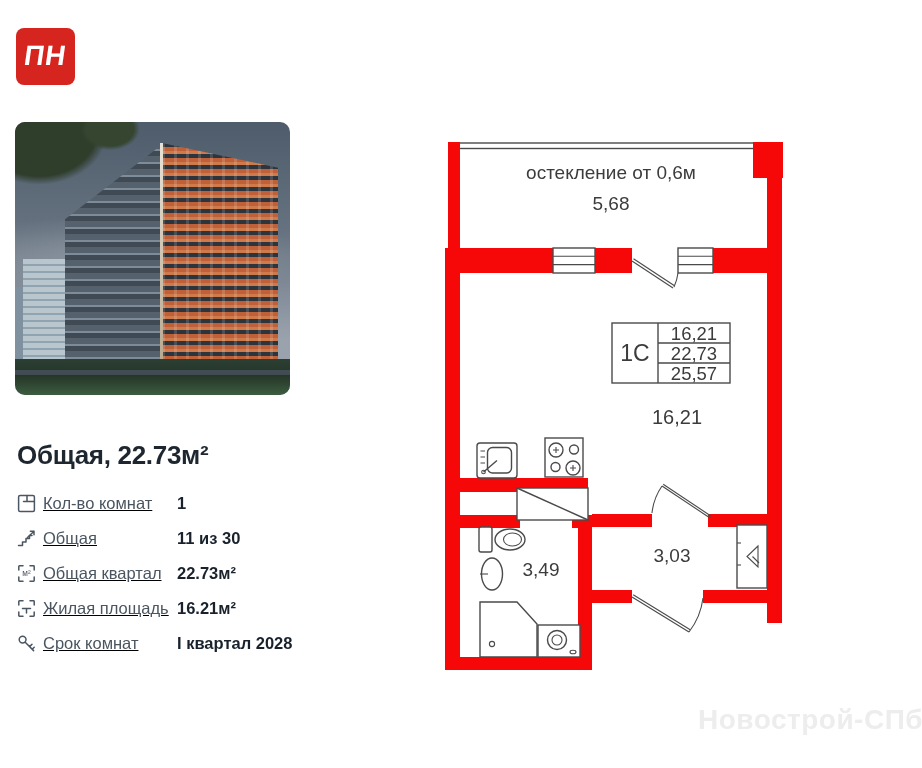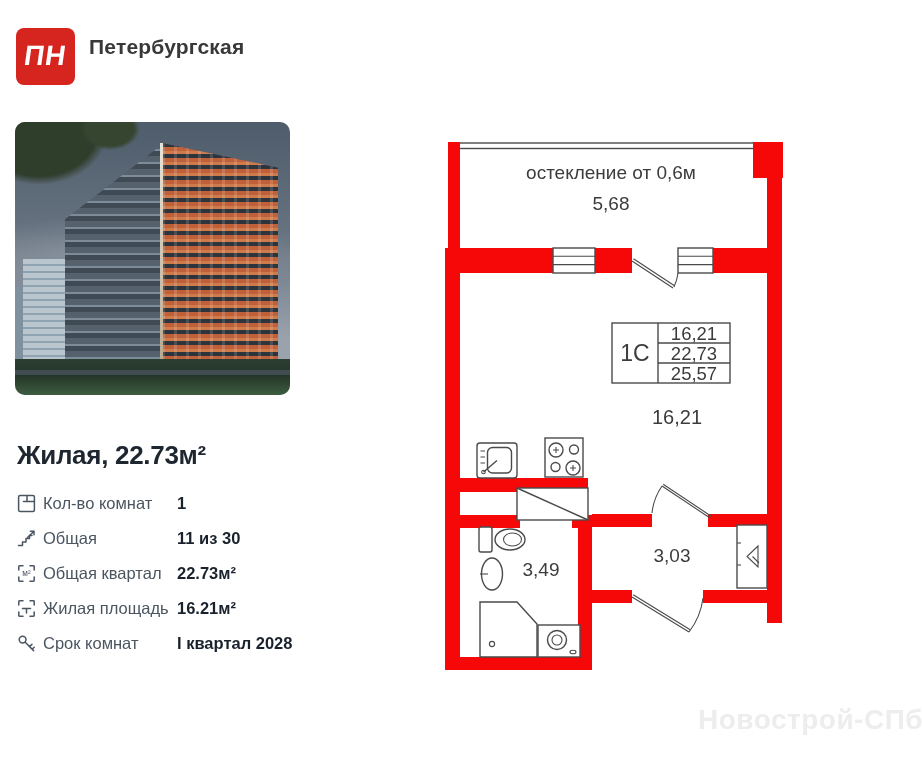--- a/index.html
+++ b/index.html
@@ -41,21 +41,21 @@
   .ph-road { position:absolute; left:0; bottom:20px; width:100%; height:5px; background:#49525c; opacity:0.8; }
   .ph-leaf { position:absolute; left:-28px; top:-30px; width:130px; height:100px;
     background:radial-gradient(ellipse at 40% 40%, #2f3d2b 0 52%, rgba(47,61,43,0) 62%); }
   .ph-leaf2 { position:absolute; left:60px; top:-18px; width:70px; height:50px;
     background:radial-gradient(ellipse, #35452f 0 48%, rgba(53,69,47,0) 60%); }
 
   
   .title { position:absolute; left:17px; top:440px; font-size:26px; font-weight:bold;
     color:#1e2630; letter-spacing:-0.3px; }
   .specs { position:absolute; left:17px; top:486px; width:290px; }
-  .spec-row { position:relative; height:35px; display:flex; align-items:center; }
+  .spec-row { position:relative; height:35px; display:flex; align-items:center;text-decoration:underline; }
   .spec-icon { width:19px; height:19px; flex:0 0 19px; color:#4b5663; }
   .spec-label { margin-left:7px; font-size:16.5px; color:#4a5560; }
   .spec-value { position:absolute; left:160px; font-size:16.5px; font-weight:bold; color:#19222c; }
 
   
   .plan { position:absolute; left:430px; top:120px; width:492px; height:560px; }
   .plan .wall { fill:#f70808; }
   .plan .ln { stroke:#4a4a4a; stroke-width:1.4; fill:none; }
   .plan .lnw { stroke:#4a4a4a; stroke-width:1.4; fill:#ffffff; }
   .plan .thin { stroke:#4a4a4a; stroke-width:1.1; fill:none; }
@@ -68,38 +68,37 @@
 </head>
 <body>
 
 <div class="page">
 
   <div>
     <div class="logo">
       <span>ПН</span>
     </div>
     <div class="brand">
-      <div>Петербургская</div>
     </div>
   </div>
 
   <div class="photo">
     <div class="ph-cloud"></div>
     <div class="ph-tower2"></div>
     <div class="ph-tower"></div>
     <div class="ph-glass"></div>
     <div class="ph-orange"></div>
     <div class="ph-corner"></div>
     <div class="ph-ground"></div>
     <div class="ph-road"></div>
     <div class="ph-leaf"></div>
     <div class="ph-leaf2"></div>
   </div>
 
-  <div class="title">Жилая, 22.73м²</div>
+  <div class="title">Общая, 22.73м²</div>
 
   <div class="specs">
     <div class="spec-row">
       <svg class="spec-icon" viewBox="0 0 19 19">
         <g stroke="currentColor" stroke-width="1.5" fill="none" stroke-linecap="round">
           <rect x="1.6" y="1.6" width="15.8" height="15.8" rx="1.5"></rect>
           <path d="M10,1.6 V7.6 H17.4 M10,7.6 H6.5"></path>
         </g>
       </svg>
       <span class="spec-label">Кол-во комнат</span>

